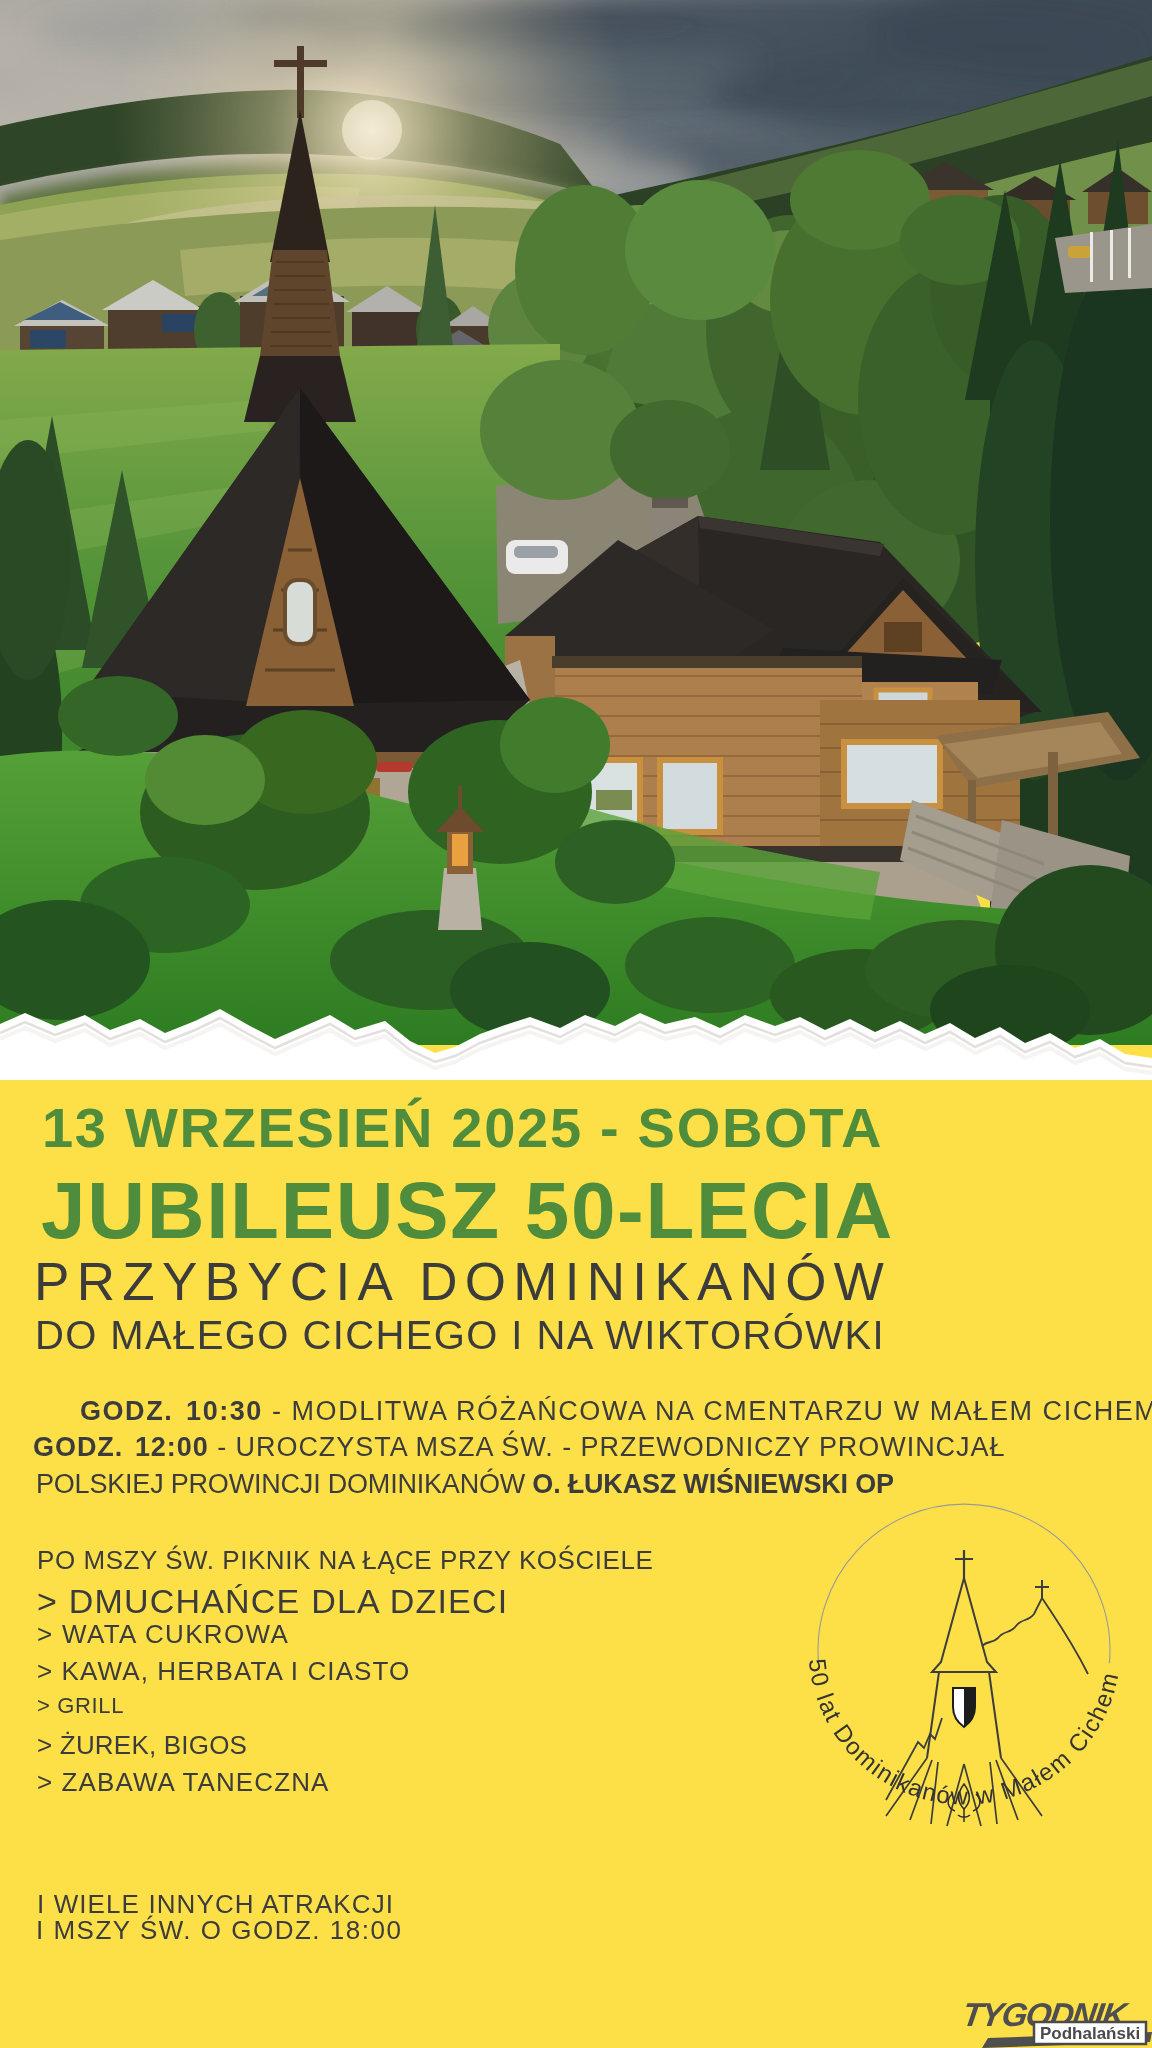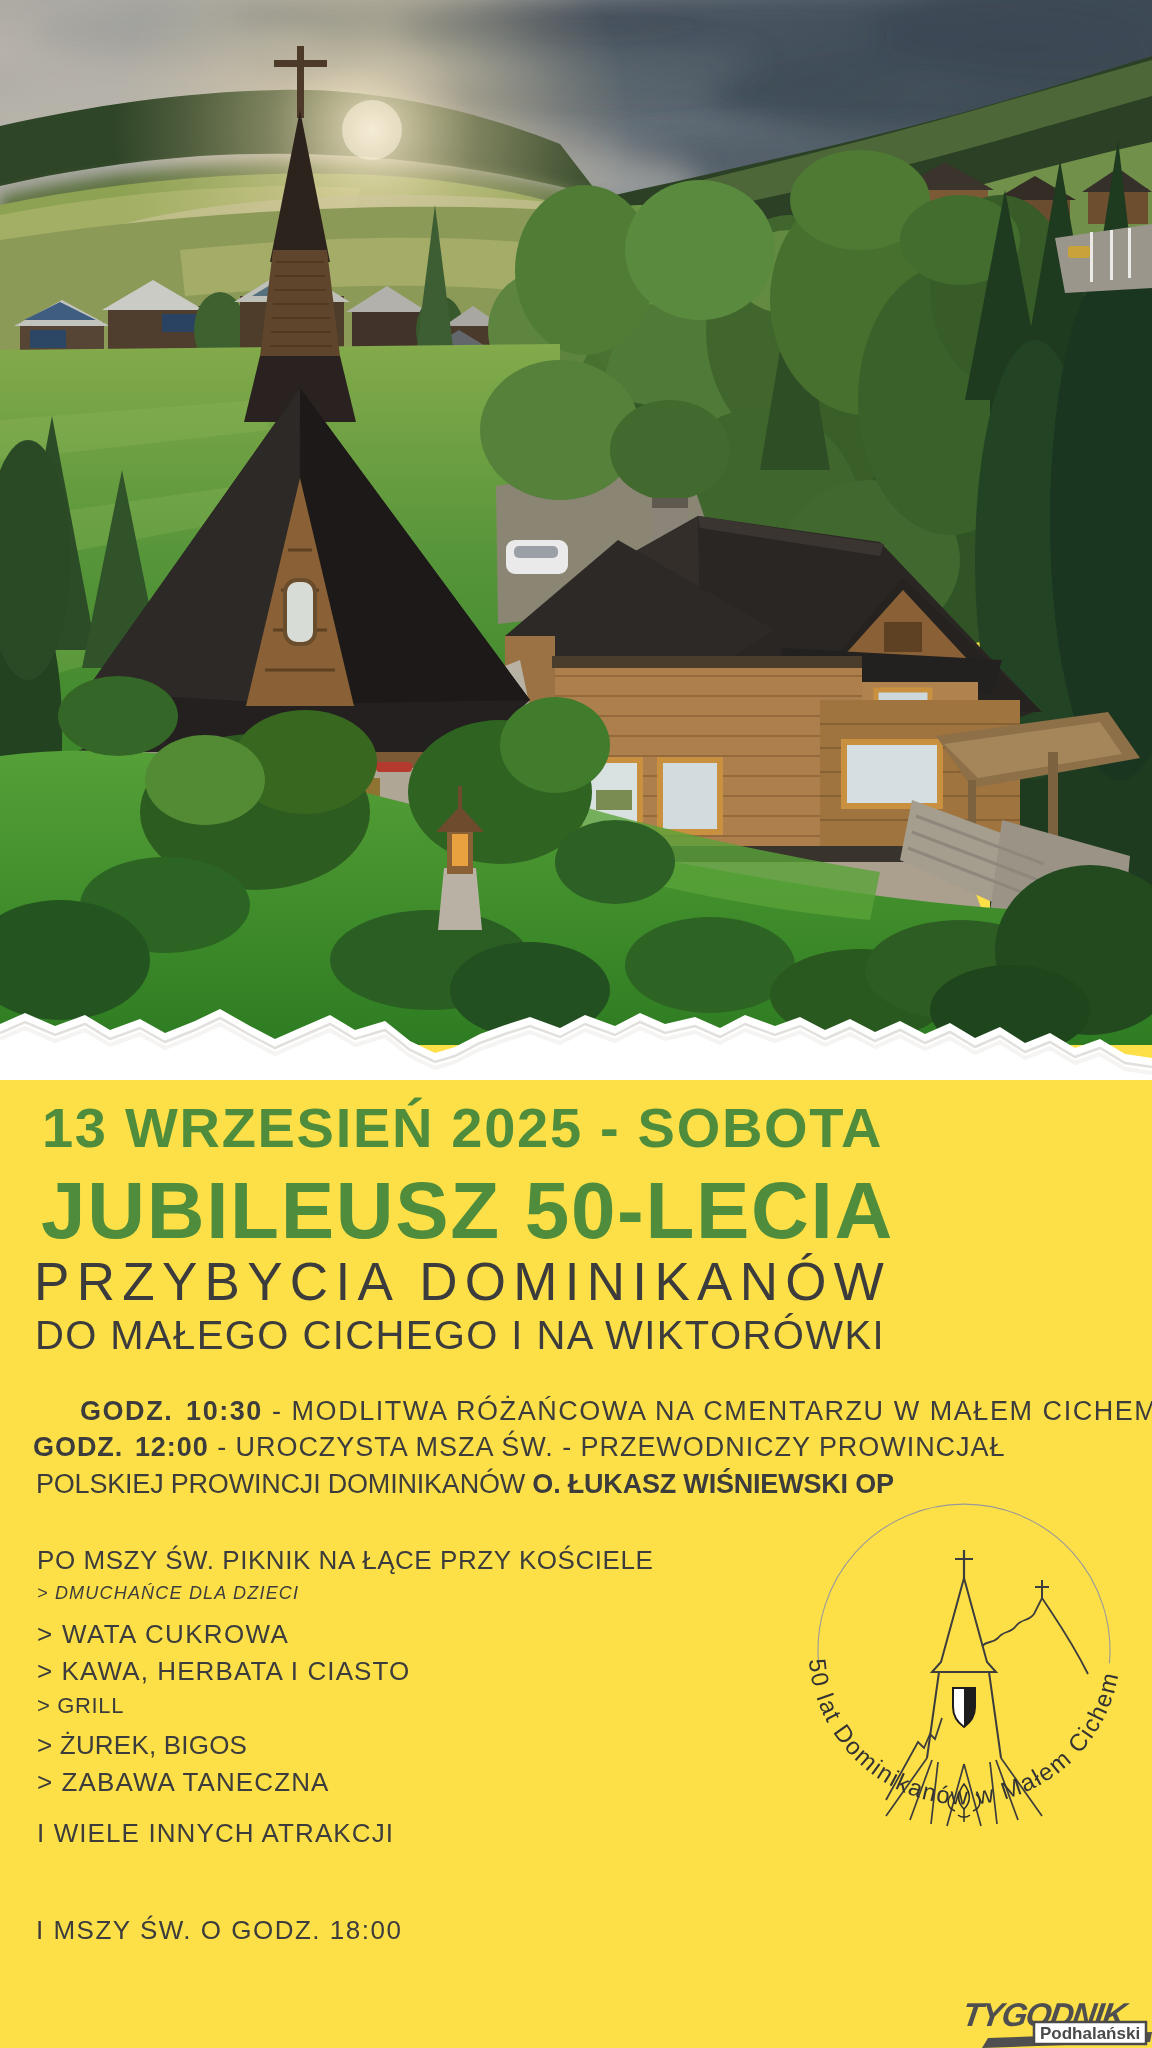--- a/index.html
+++ b/index.html
@@ -367,33 +367,33 @@
 <div class="txt dark" id="l4" style="left:35px;top:1313px;font-size:40px;letter-spacing:1.4px;">DO MAŁEGO CICHEGO I NA WIKTORÓWKI</div>
 
 <div class="txt dark" id="g1" style="left:33px;top:1396px;font-size:27px;letter-spacing:1.55px;margin-left:47px;"><b>GODZ.  10:30</b> - MODLITWA RÓŻAŃCOWA NA CMENTARZU W MAŁEM CICHEM</div>
 
 <div class="txt dark" id="g2" style="left:33px;top:1432px;font-size:27px;letter-spacing:0.95px;"><b>GODZ.  12:00</b> - UROCZYSTA MSZA ŚW. - PRZEWODNICZY PROWINCJAŁ</div>
 
 <div class="txt dark" id="g3" style="left:36px;top:1469px;font-size:27px;letter-spacing:-0.2px;">POLSKIEJ PROWINCJI DOMINIKANÓW <b>O. ŁUKASZ WIŚNIEWSKI OP</b></div>
 
 <div class="txt dark" id="p0" style="left:37px;top:1546px;font-size:26px;letter-spacing:0.55px;">PO MSZY ŚW. PIKNIK NA ŁĄCE PRZY KOŚCIELE</div>
 
-<div class="txt dark" id="p1" style="left:37px;top:1583px;font-size:18px;letter-spacing:1.2px;font-style:italic;">&gt; DMUCHAŃCE DLA DZIECI</div>
+<div class="txt dark" id="p1" style="left:37px;top:1583px;font-size:34px;letter-spacing:1.2px;">&gt; DMUCHAŃCE DLA DZIECI</div>
 
 <div class="txt dark" id="p2" style="left:37px;top:1620px;font-size:26px;letter-spacing:1.35px;">&gt; WATA CUKROWA</div>
 
 <div class="txt dark" id="p3" style="left:37px;top:1657px;font-size:26px;letter-spacing:1.1px;">&gt; KAWA, HERBATA I CIASTO</div>
 
 <div class="txt dark" id="p4" style="left:37px;top:1694px;font-size:22px;letter-spacing:0.65px;">&gt; GRILL</div>
 
 <div class="txt dark" id="p5" style="left:37px;top:1731px;font-size:26px;letter-spacing:0.2px;">&gt; ŻUREK, BIGOS</div>
 
 <div class="txt dark" id="p6" style="left:37px;top:1768px;font-size:26px;letter-spacing:1.1px;">&gt; ZABAWA TANECZNA</div>
 
-<div class="txt dark" id="p7" style="left:37px;top:1819px;font-size:26px;letter-spacing:1.1px;">I WIELE INNYCH ATRAKCJI</div>
+<div class="txt dark" id="p7" style="left:37px;top:1890px;font-size:26px;letter-spacing:1.1px;">I WIELE INNYCH ATRAKCJI</div>
 
 
 <div class="txt dark" id="f2" style="left:36px;top:1916px;font-size:26px;letter-spacing:1.5px;">I MSZY ŚW. O GODZ. 18:00</div>
 
 <svg width="380" height="380" viewBox="0 0 380 380" style="position:absolute;left:774px;top:1496px;">
 
   <path d="M 44.6,167.3 A 146,146 0 1 1 335.4,167.3" fill="none" stroke="#9a9a9a" stroke-width="1.1"></path>
   <g fill="none" stroke="#3d3d3d" stroke-width="1.8" transform="translate(0,6)">
 
     <path d="M 112,298 L 144,240 L 150,246 L 156,232 L 161,237 L 168,216"></path>

